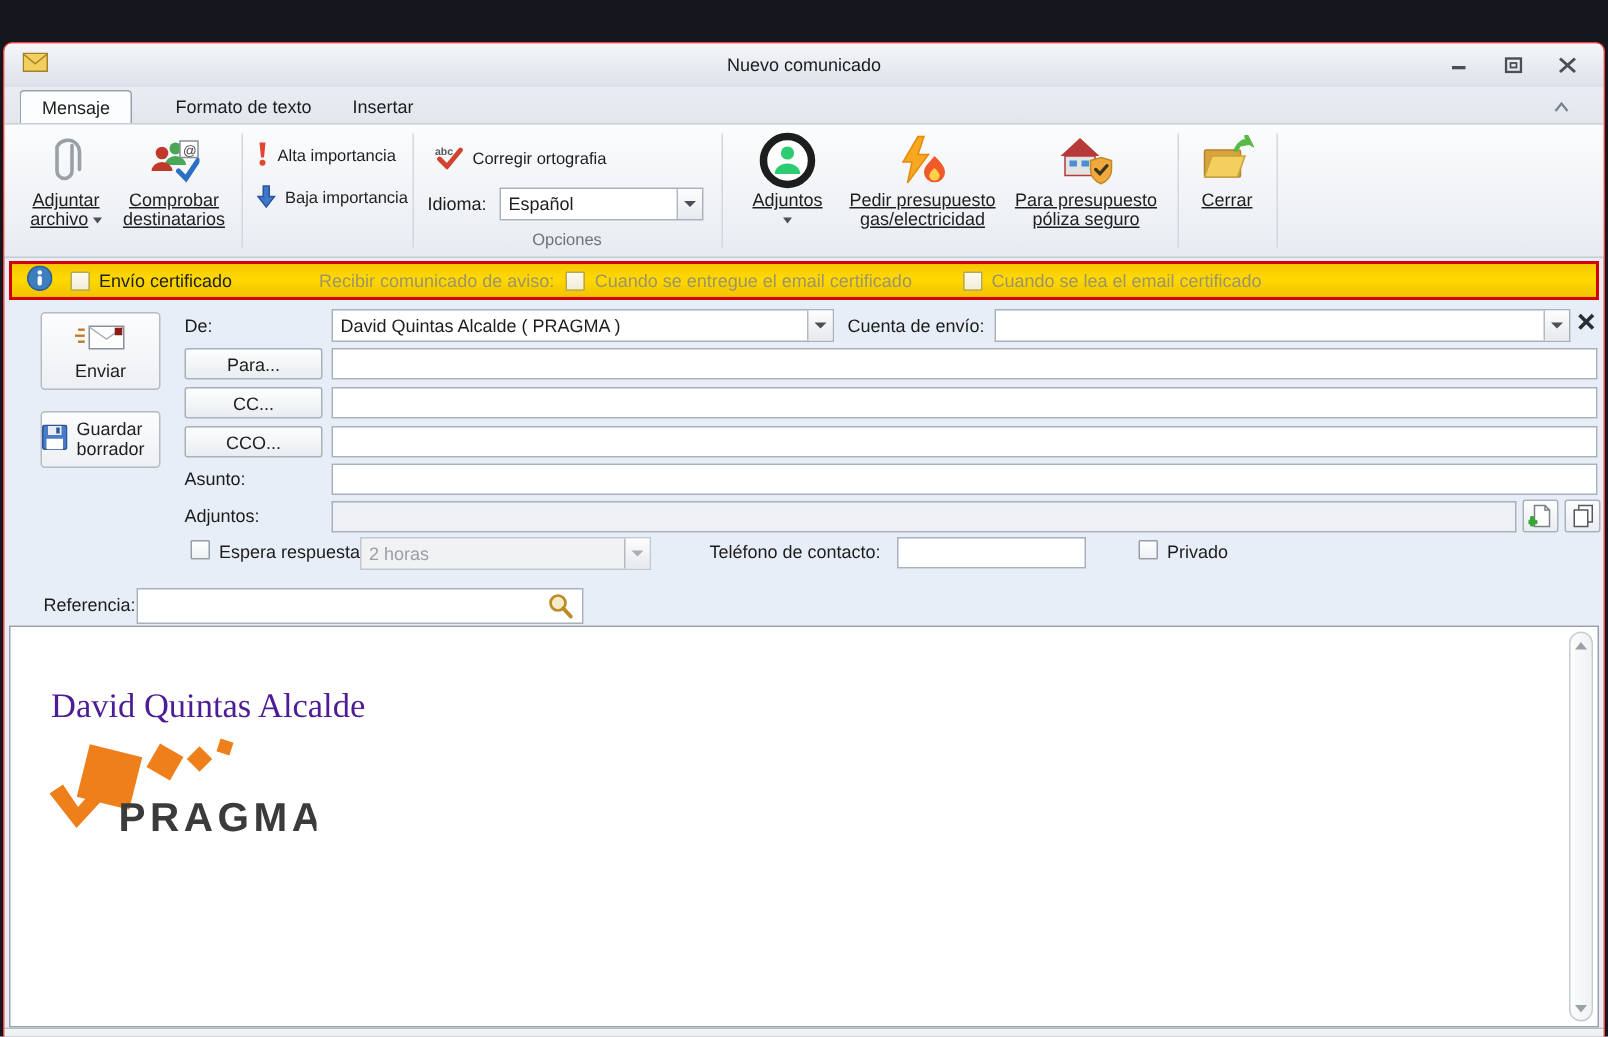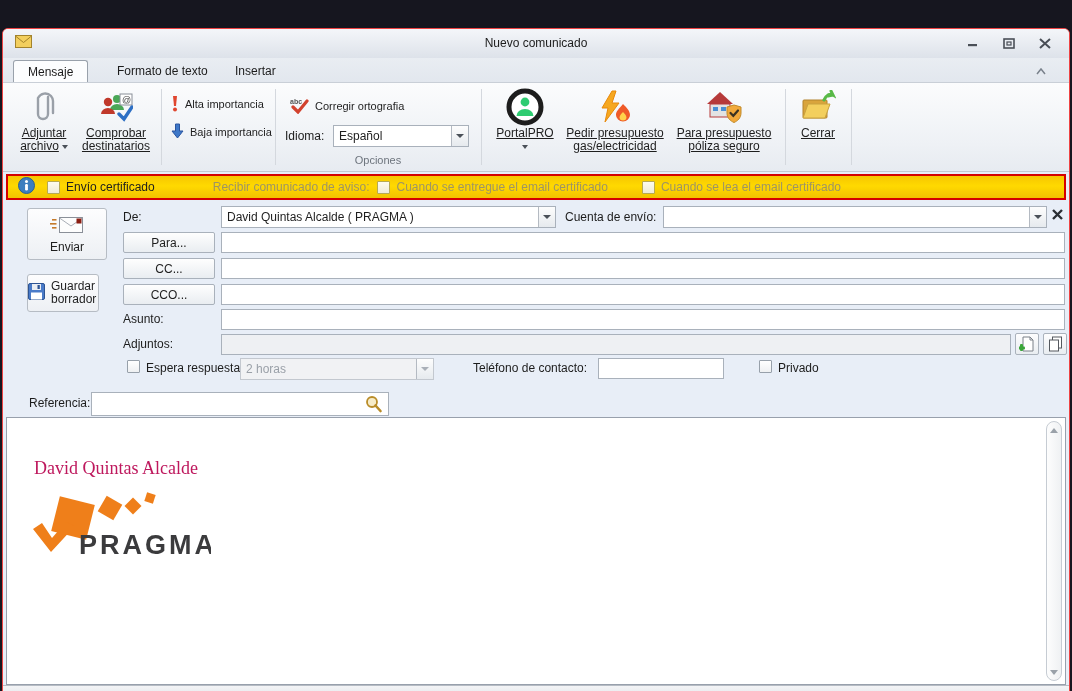--- a/index.html
+++ b/index.html
@@ -56,21 +56,21 @@
   .txt { position:absolute; height:21px; background:#fff; border:1px solid #a9b1bb; font:12px "Liberation Sans",sans-serif; padding:0 4px; }
   .btn3d { position:absolute; height:21px; background:linear-gradient(#fefefe,#e9edf1); border:1px solid #a9b1bb; border-radius:2px;
            font-size:12px; text-align:center; padding-top:3px; cursor:default; }
   .actionbtn { position:absolute; background:linear-gradient(#fdfdfe,#edf0f4); border:1px solid #b6bcc4; border-radius:3px;
                display:flex; align-items:center; justify-content:center; cursor:default; }
   .iconbtn { position:absolute; width:24px; height:22px; background:linear-gradient(#fdfdfe,#e9edf1); border:1px solid #aab2bc; border-radius:2px;
              display:flex; align-items:center; justify-content:center; }
 
   
   .bodyarea { position:absolute; left:3px; right:3px; top:388px; height:268px; background:#fff; border:1px solid #98a0ac; }
-  .signature { position:absolute; left:27px; top:40px; font-family:"Liberation Serif",serif; font-size:18px; color:#be185d; }
+  .signature { position:absolute; left:27px; top:40px; font-family:"Liberation Serif",serif; font-size:23px; color:#4c1d95; }
   .scroll { position:absolute; right:3px; top:3px; width:16px; bottom:3px; background:linear-gradient(90deg,#fdfdfd,#eff1f3); border:1px solid #c6ccd3; border-radius:8px; }
   .sarrow { position:absolute; left:0; right:0; height:14px; display:flex; align-items:center; justify-content:center; }
   .tri-up { width:0;height:0;border-left:4px solid transparent;border-right:4px solid transparent;border-bottom:5px solid #9aa1a9; }
   .tri-dn { width:0;height:0;border-left:4px solid transparent;border-right:4px solid transparent;border-top:5px solid #9aa1a9; }
 
   
   .statusbar { position:absolute; left:0; right:0; top:656px; height:23px; background:linear-gradient(#f3f4f6,#d6dae0);
                border-top:1px solid #b6bcc4; border-radius:0 0 4px 4px; }
   .grip { position:absolute; right:5px; bottom:4px; width:12px; height:12px;
           background:radial-gradient(circle 1.5px at 10px 2px,#9aa0a8 1.5px,transparent 2px),
@@ -189,21 +189,21 @@
     <div class="rsep" style="left:478px;"></div>
 
     <div class="bigbtn" style="left:486px;width:72px;">
       <div class="bicon">
         <svg width="38" height="38" viewBox="0 0 38 38">
           <circle cx="19" cy="19" r="16" fill="#fff" stroke="#1d1d1d" stroke-width="5"></circle>
           <circle cx="19" cy="14" r="4.4" fill="#2ecc71"></circle>
           <path d="M10.5 28 a8.5 7 0 0 1 17 0 z" fill="#2ecc71"></path>
         </svg>
       </div>
-      <div class="blabel"><span>PortalPRO</span><br><span class="caret-down" style="margin-left:0;"></span></div>
+      <div class="blabel"><span>Adjuntos</span><br><span class="caret-down" style="margin-left:0;"></span></div>
     </div>
 
     <div class="bigbtn" style="left:560px;width:104px;">
       <div class="bicon">
         <svg width="36" height="34" viewBox="0 0 36 34">
           <path d="M15 1 L5 18 h6 L8 32 L22 13 h-7 L19 1 z" fill="#f6a820" stroke="#e8890b"></path>
           <path d="M26 14 c4 4 7 7 7 11 a7 6.5 0 0 1 -14 0 c0 -4 3 -6 7 -11 z" fill="#ef5a28"></path>
           <path d="M26 22 c2 2 3.4 3.4 3.4 5.2 a3.4 3.2 0 0 1 -6.8 0 c0 -1.8 1.4 -3.2 3.4 -5.2 z" fill="#ffd24a"></path>
         </svg>
       </div>
@@ -263,21 +263,21 @@
           <rect x="2" y="4" width="4.5" height="1.6" fill="#c57a2a"></rect>
             <rect x="0" y="8" width="6.5" height="1.6" fill="#c57a2a"></rect>
             <rect x="2" y="12" width="4.5" height="1.6" fill="#c57a2a"></rect>
           <rect x="9.5" y="2.5" width="23" height="15" fill="#fdfdfd" stroke="#8a8f98"></rect>
           <path d="M9.5 3 L21 11 L32.5 3" fill="none" stroke="#a9aeb6"></path>
           <rect x="26.5" y="3.5" width="5" height="5" fill="#8b1d12"></rect>
         </svg></span>
       <span style="margin-top:2px;">Enviar</span>
     </div>
 
-    <div class="actionbtn" style="left:24px;top:74px;width:72px;height:38px;gap:6px;">
+    <div class="actionbtn" style="left:24px;top:74px;width:80px;height:38px;gap:6px;">
       <span>
         <svg width="17" height="17" viewBox="0 0 17 17">
           <rect x="0.5" y="0.5" width="16" height="16" rx="1.5" fill="#4a7bc8" stroke="#2d5494"></rect>
           <rect x="4" y="1" width="9" height="6" fill="#e9edf3"></rect>
             <rect x="9.5" y="2" width="2.3" height="4" fill="#2d5494"></rect>
           <rect x="3" y="9.5" width="11" height="7" fill="#fff"></rect>
         </svg></span>
       <span style="text-align:left;line-height:13px;">Guardar borrador</span>
     </div>
 

